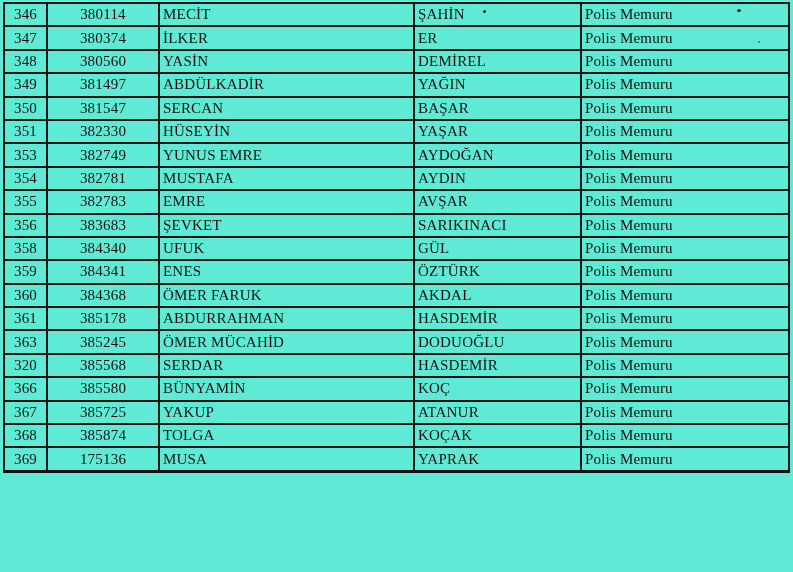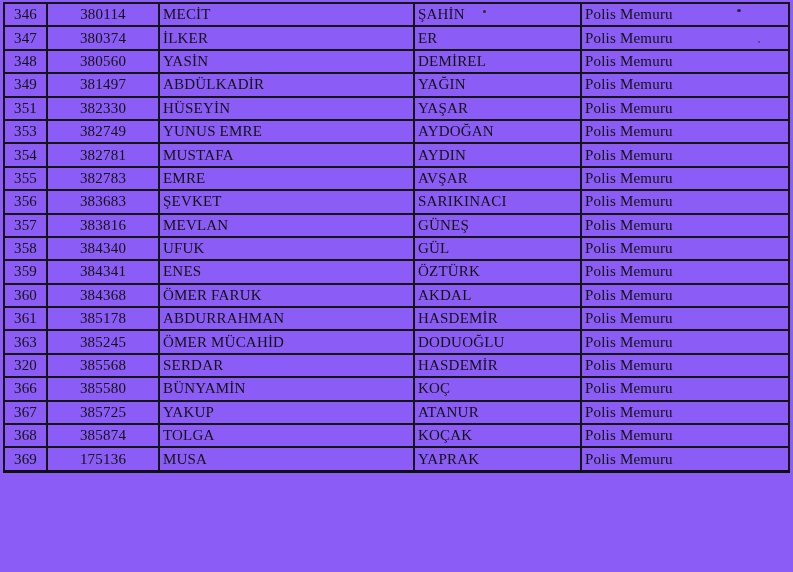--- a/index.html
+++ b/index.html
@@ -10,21 +10,21 @@
     width: 793px;
     height: 572px;
     position: relative;
     overflow: hidden;
     background: #fefefe;
     font-family: "Liberation Serif", serif;
   }
   .scan-page {
     position: absolute;
     inset: 0;
-    background: #8b5cf6;
+    background: #5eead4;
   }
   table.personnel {
     position: absolute;
     left: 3px;
     top: 2px;
     width: 785px;
     border-collapse: collapse;
     table-layout: fixed;
     border: 2px solid #101010;
     border-bottom-width: 3px;
@@ -98,20 +98,27 @@
           <td class="c-title">Polis Memuru</td>
         </tr>
         <tr>
           <td class="c-no">349</td>
           <td class="c-reg">381497</td>
           <td class="c-first">ABDÜLKADİR</td>
           <td class="c-last">YAĞIN</td>
           <td class="c-title">Polis Memuru</td>
         </tr>
         <tr>
+          <td class="c-no">350</td>
+          <td class="c-reg">381547</td>
+          <td class="c-first">SERCAN</td>
+          <td class="c-last">BAŞAR</td>
+          <td class="c-title">Polis Memuru</td>
+        </tr>
+        <tr>
           <td class="c-no">351</td>
           <td class="c-reg">382330</td>
           <td class="c-first">HÜSEYİN</td>
           <td class="c-last">YAŞAR</td>
           <td class="c-title">Polis Memuru</td>
         </tr>
         <tr>
           <td class="c-no">353</td>
           <td class="c-reg">382749</td>
           <td class="c-first">YUNUS EMRE</td>
@@ -130,27 +137,20 @@
           <td class="c-reg">382783</td>
           <td class="c-first">EMRE</td>
           <td class="c-last">AVŞAR</td>
           <td class="c-title">Polis Memuru</td>
         </tr>
         <tr>
           <td class="c-no">356</td>
           <td class="c-reg">383683</td>
           <td class="c-first">ŞEVKET</td>
           <td class="c-last">SARIKINACI</td>
-          <td class="c-title">Polis Memuru</td>
-        </tr>
-        <tr>
-          <td class="c-no">357</td>
-          <td class="c-reg">383816</td>
-          <td class="c-first">MEVLAN</td>
-          <td class="c-last">GÜNEŞ</td>
           <td class="c-title">Polis Memuru</td>
         </tr>
         <tr>
           <td class="c-no">358</td>
           <td class="c-reg">384340</td>
           <td class="c-first">UFUK</td>
           <td class="c-last">GÜL</td>
           <td class="c-title">Polis Memuru</td>
         </tr>
         <tr>

